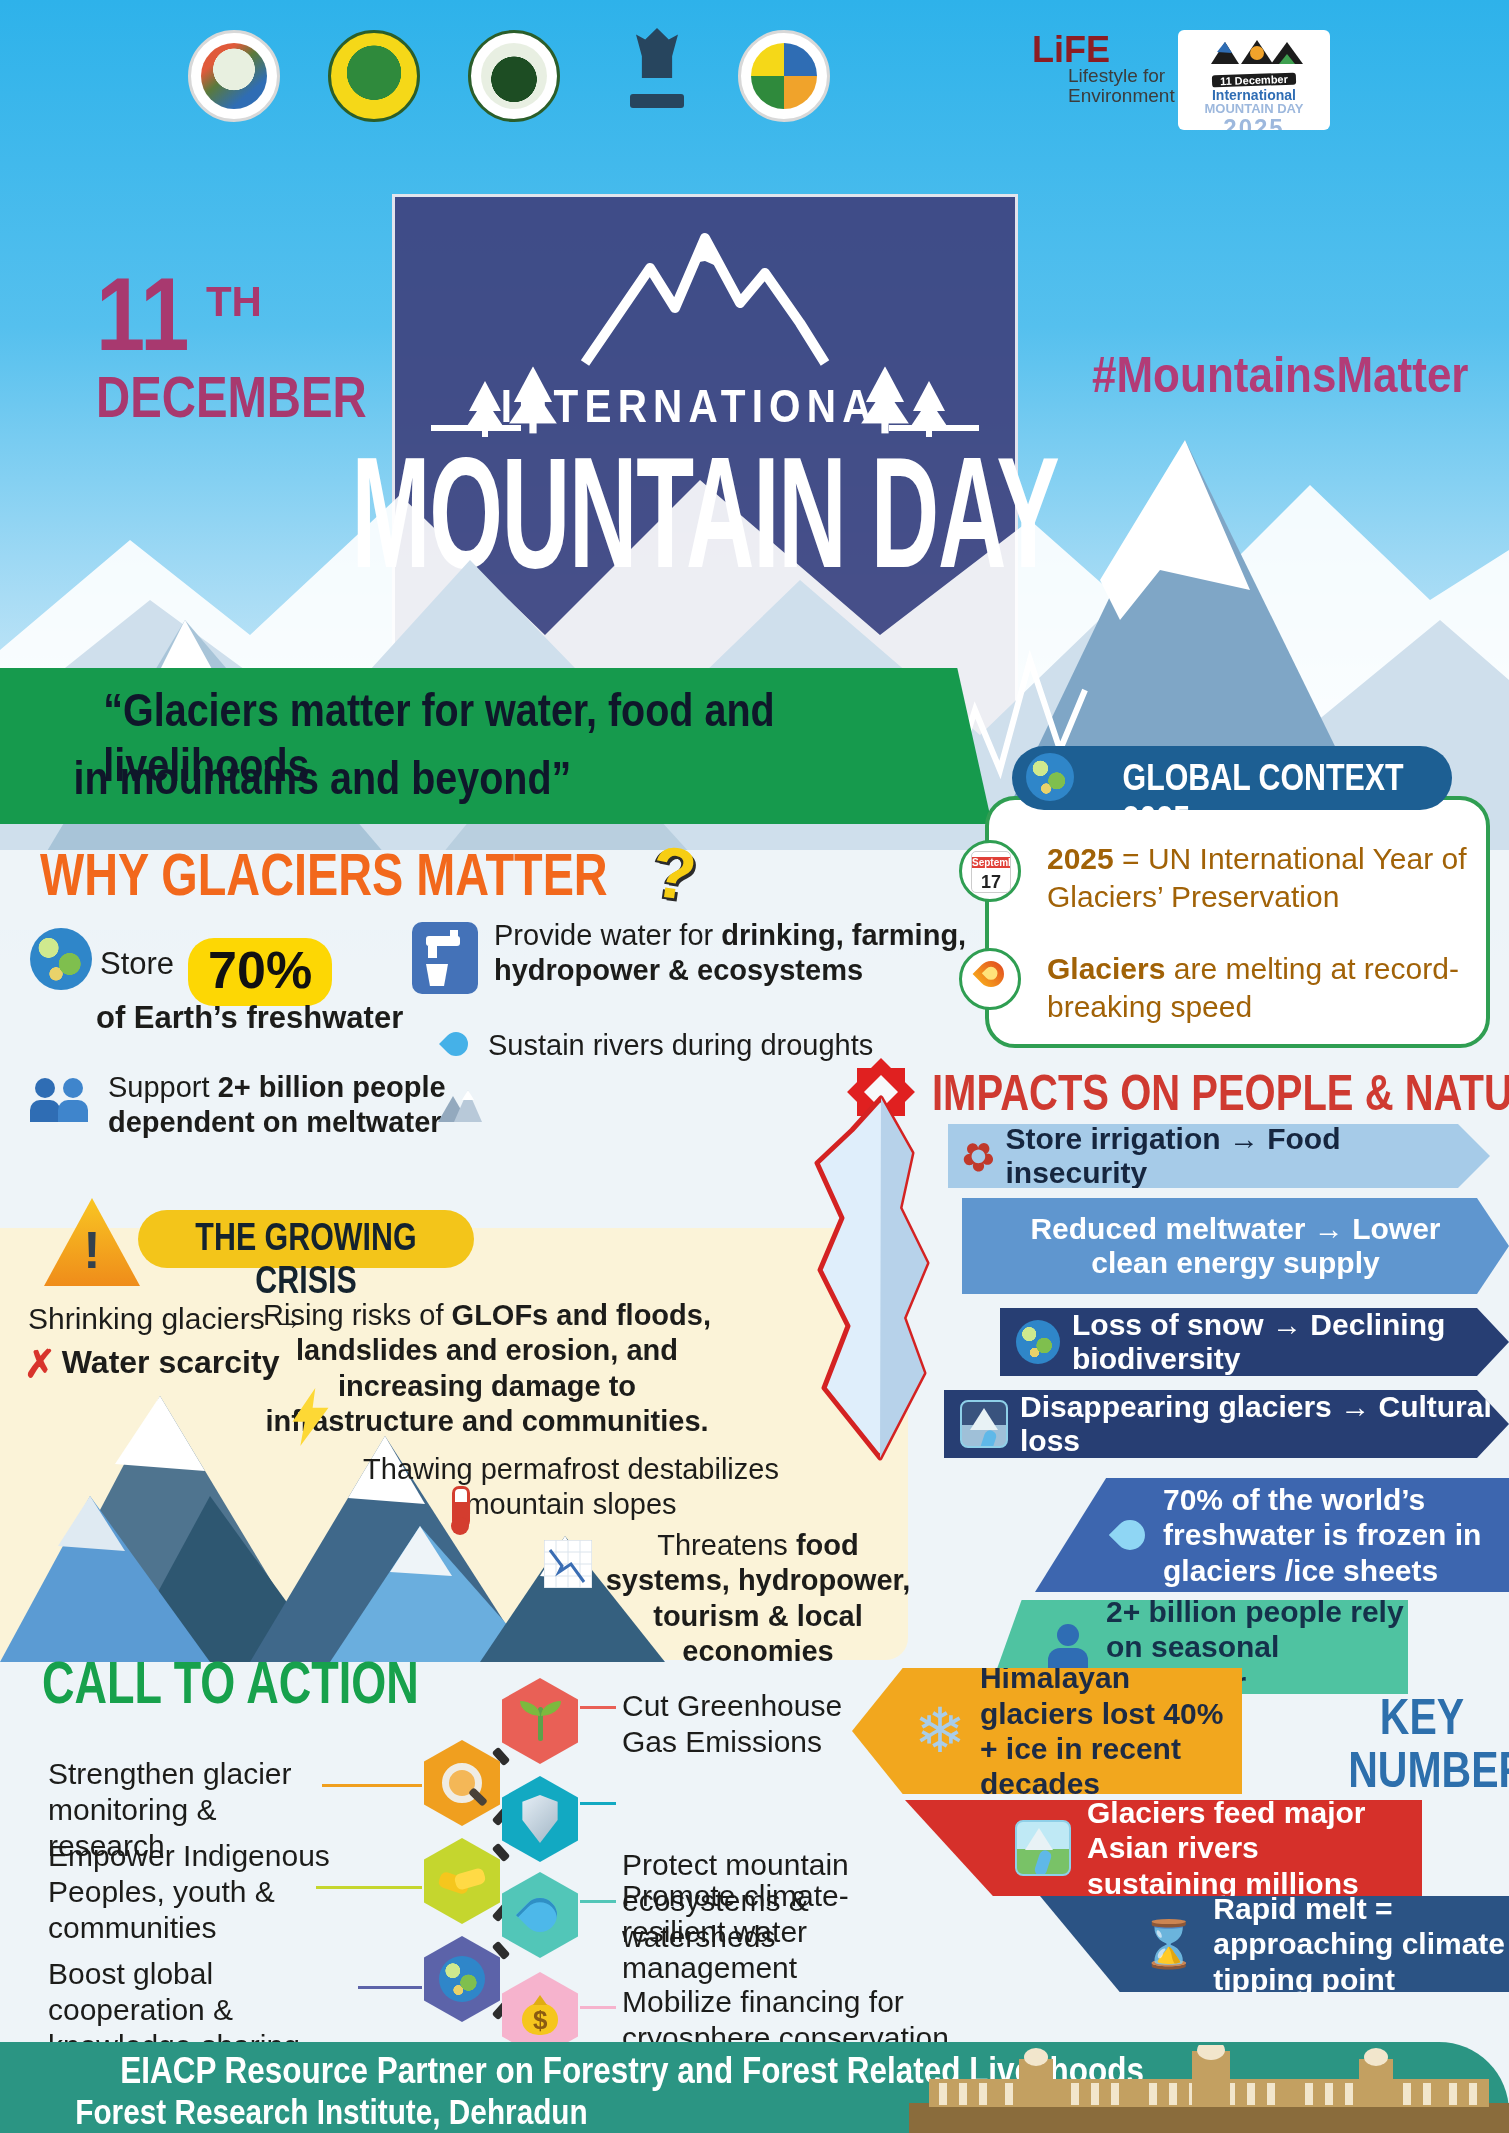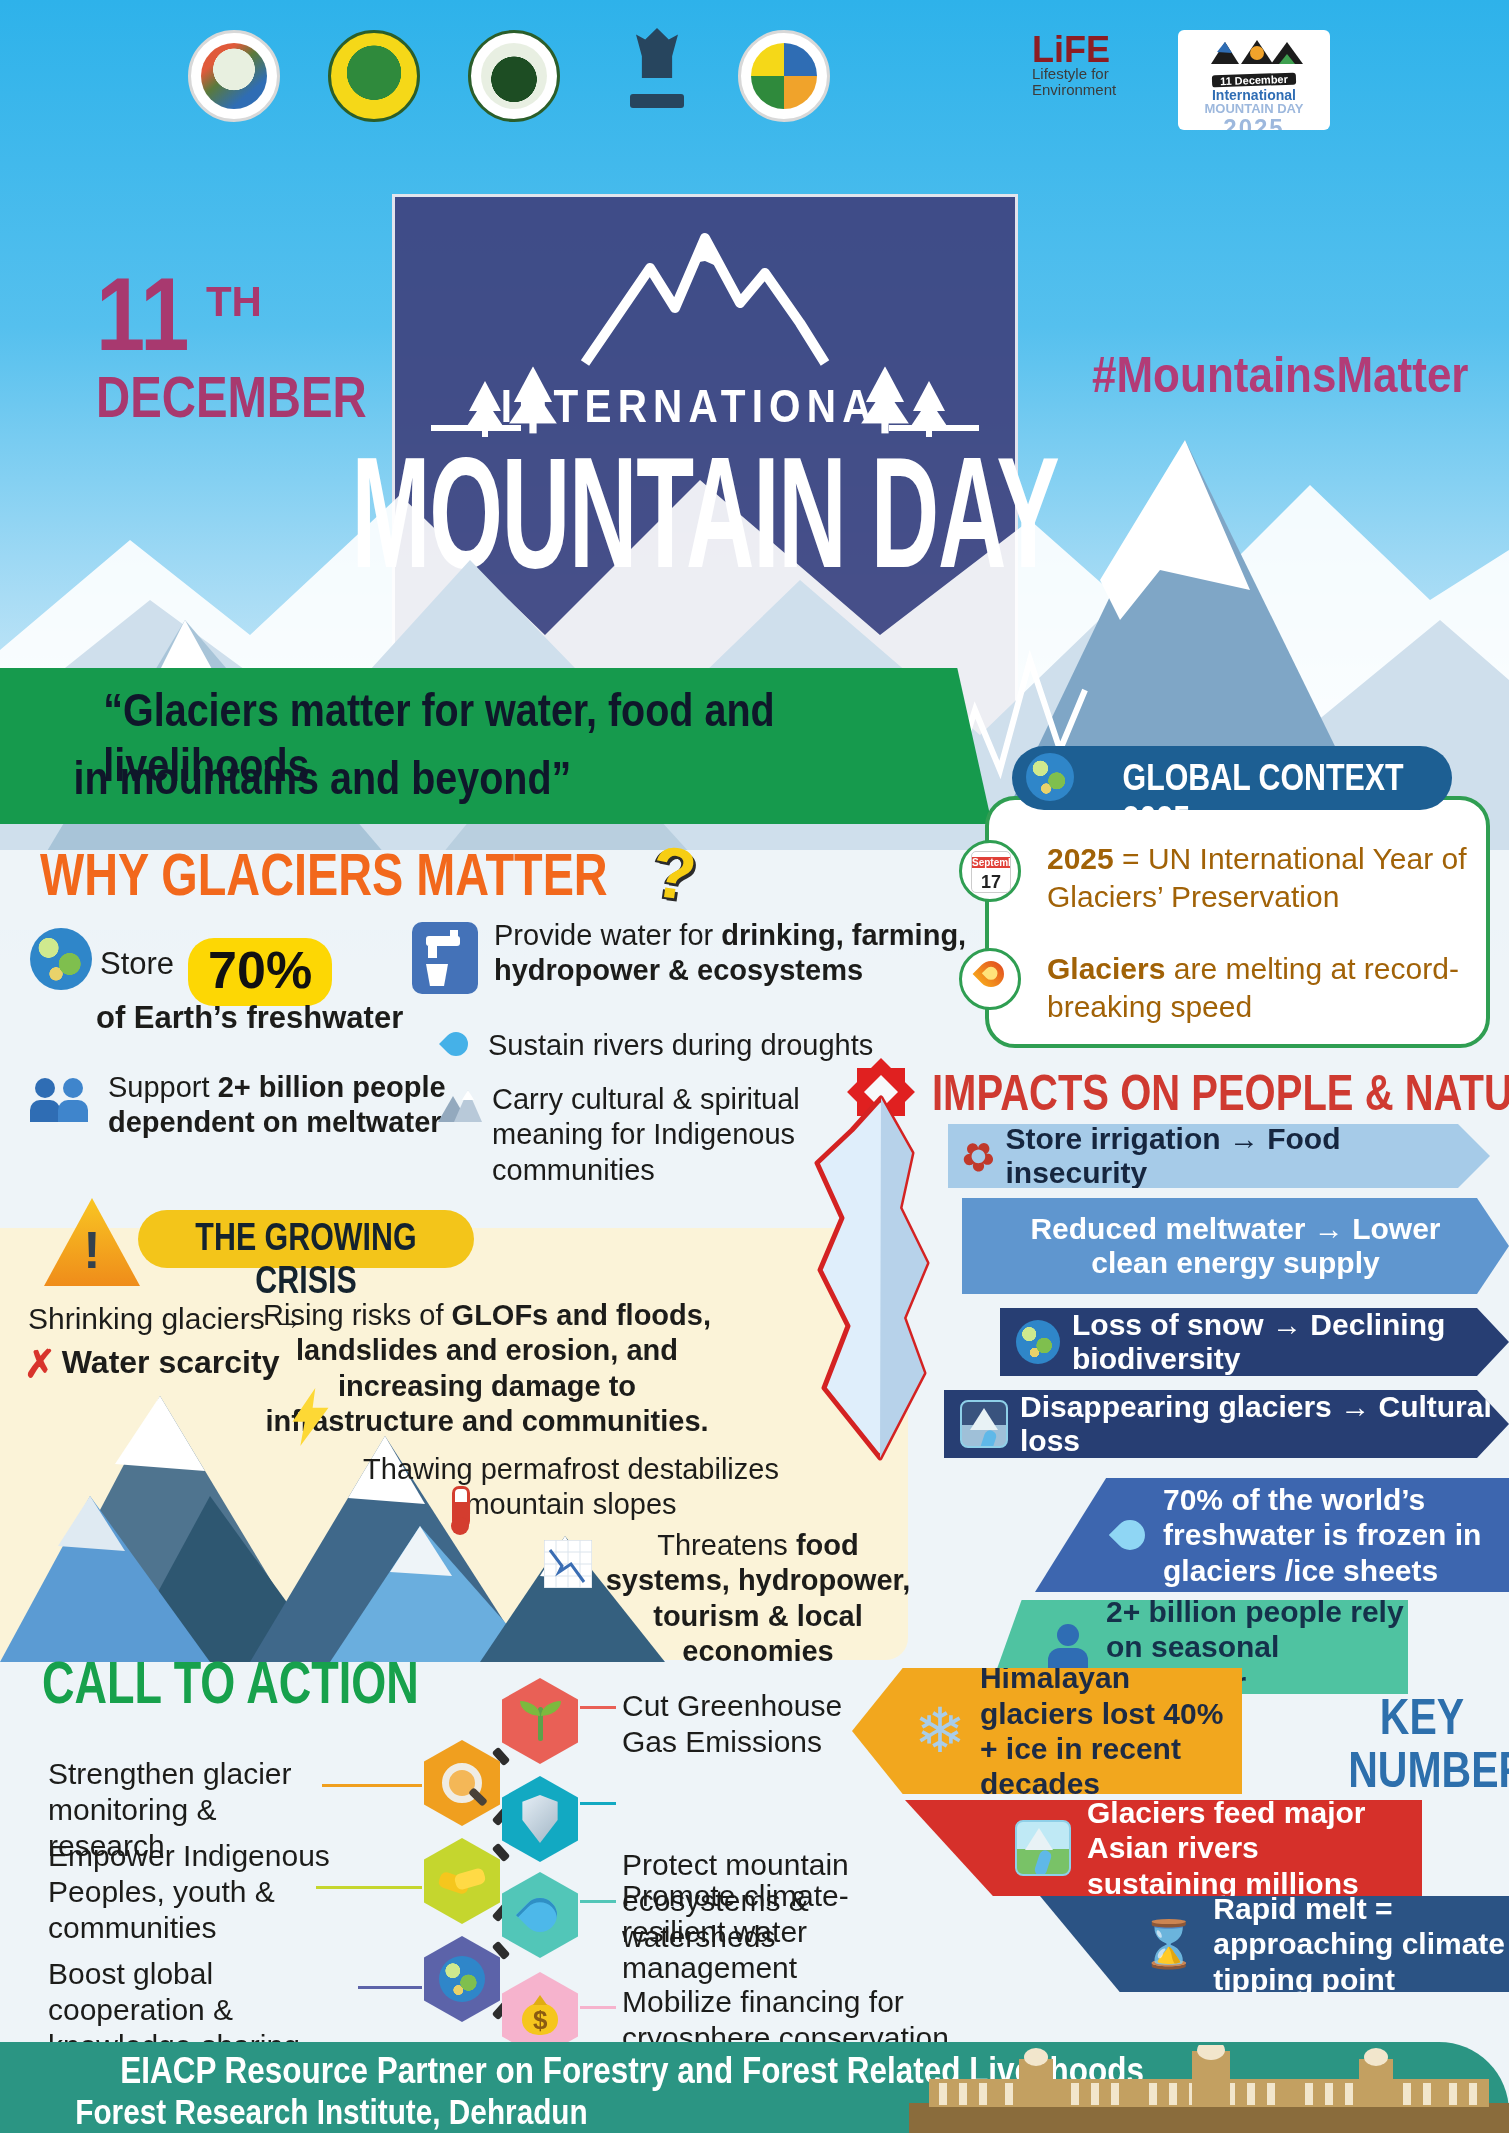--- a/index.html
+++ b/index.html
@@ -26,21 +26,21 @@
   .date-sup{font-size:42px;font-weight:bold;vertical-align:34px;}
   .date-month{font-size:57px;font-weight:bold;transform:scaleX(.83);margin-top:2px;}
   .hashtag{left:1092px;top:346px;z-index:4;font-size:50px;font-weight:bold;color:#b23c77;transform:scaleX(.88);}
 
   
   .logos{left:0;top:0;width:1509px;height:150px;z-index:5;}
   .logo-c{position:absolute;top:30px;width:92px;height:92px;border-radius:50%;background:#fff;border:3px solid #d8d8d8;box-sizing:border-box;overflow:hidden;}
   .logo-inner{position:absolute;left:10px;top:10px;width:66px;height:66px;border-radius:50%;}
   .life-box{position:absolute;left:1032px;top:34px;color:#8c1d23;}
   .life-name{font-size:36px;font-weight:bold;line-height:.9;}
-  .life-sub{font-size:15px;color:#3c3c3c;line-height:1.05;}
+  .life-sub{font-size:19px;color:#3c3c3c;line-height:1.05;margin-left:36px;}
   .imd-badge{position:absolute;left:1178px;top:30px;width:152px;height:100px;background:#fff;border-radius:6px;text-align:center;overflow:hidden;}
   .imd-mts{margin-top:6px;}
   .imd-date{font-size:11px;font-weight:bold;color:#fff;background:#1c1c1c;border-radius:3px;display:inline-block;padding:0 8px;transform:rotate(-2deg);}
   .imd-l1{font-size:14px;font-weight:bold;color:#2f6db4;line-height:1;}
   .imd-l2{font-size:13px;font-weight:bold;color:#9db8dd;line-height:1.1;}
   .imd-yr{font-size:24px;font-weight:bold;color:#9db8dd;line-height:1;letter-spacing:2px;}
 
   
   .quote{left:0;top:668px;width:992px;height:156px;background:#169a4d;z-index:5;clip-path:polygon(0 0,96.5% 0,100% 100%,0 100%);color:#0f172a;}
   .quote .l{position:absolute;left:26px;font-size:47px;font-weight:bold;transform:scaleX(.84);}
@@ -332,21 +332,20 @@
     </div>
   <div class="abs support body-t">
     <span>Support </span><span class="b">2+ billion people dependent on meltwater</span>
   </div>
 
   <div class="abs mtn-sm">
       <i class="m1"></i>
       <i class="m2"></i>
       <i class="cap"></i>
     </div>
-  <div class="abs cultural body-t">Carry cultural &amp; spiritual meaning for Indigenous communities</div>
 
   <svg class="abs iceberg" width="240" height="420" viewBox="0 0 240 420">
     <g>
       <rect x="95" y="10" width="48" height="48" fill="#e02020" transform="rotate(45 119 34)"></rect>
       <rect x="95" y="10" width="48" height="48" fill="#e02020"></rect>
       <rect x="107" y="22" width="24" height="24" fill="#f7f9fb" transform="rotate(45 119 34)"></rect>
     </g>
     <polygon points="119,40 150,95 138,150 165,205 142,260 162,315 118,400 62,330 86,268 58,212 80,160 55,105 90,72" fill="#dfeefb" stroke="#d42222" stroke-width="5" stroke-linejoin="round"></polygon>
     <polygon points="119,40 150,95 138,150 165,205 142,260 162,315 118,400 118,40" fill="#aeccе8" opacity="0"></polygon>
     <polygon points="119,40 150,95 138,150 165,205 142,260 162,315 118,400 119,40" fill="#b7d2ea"></polygon>

